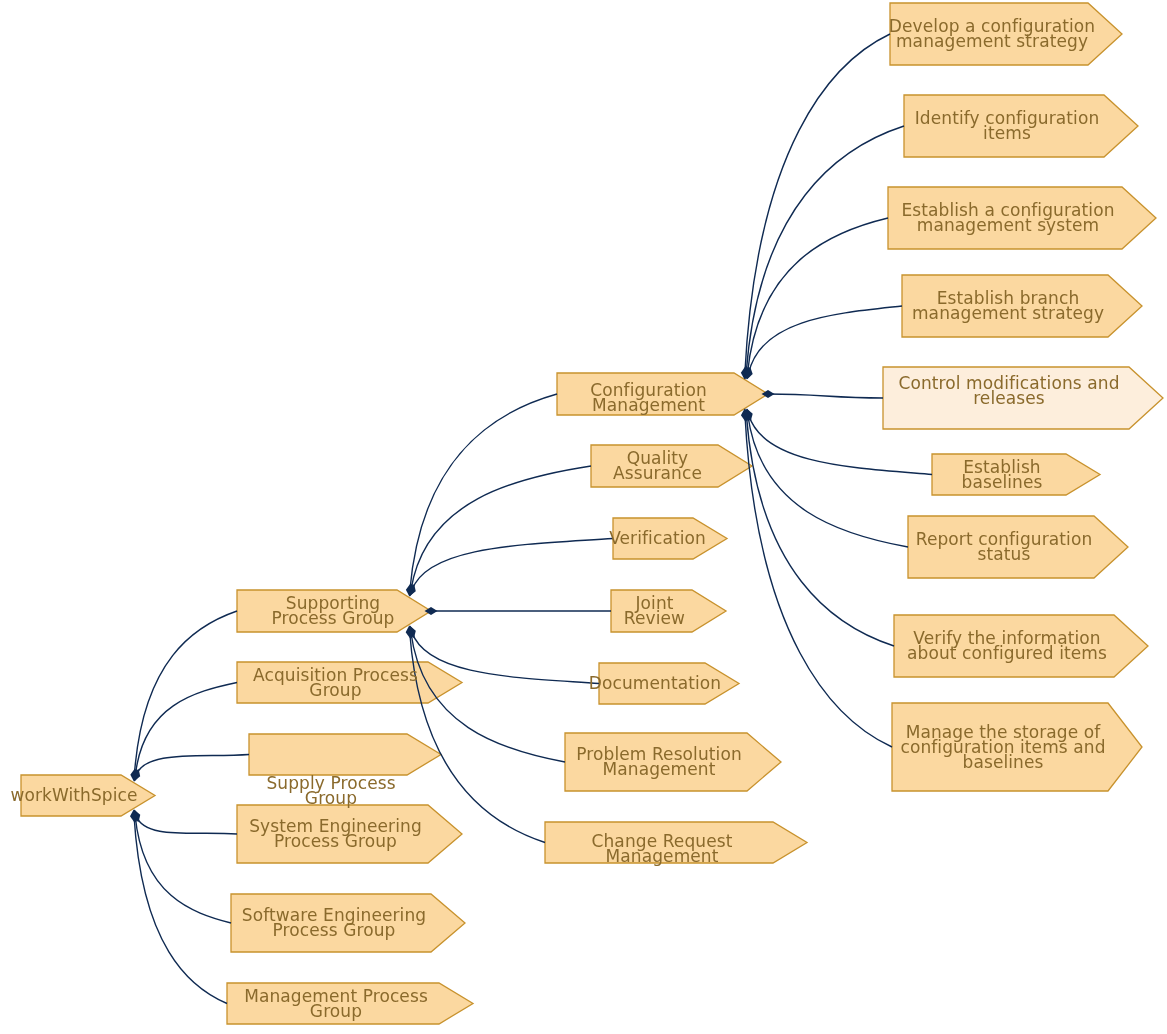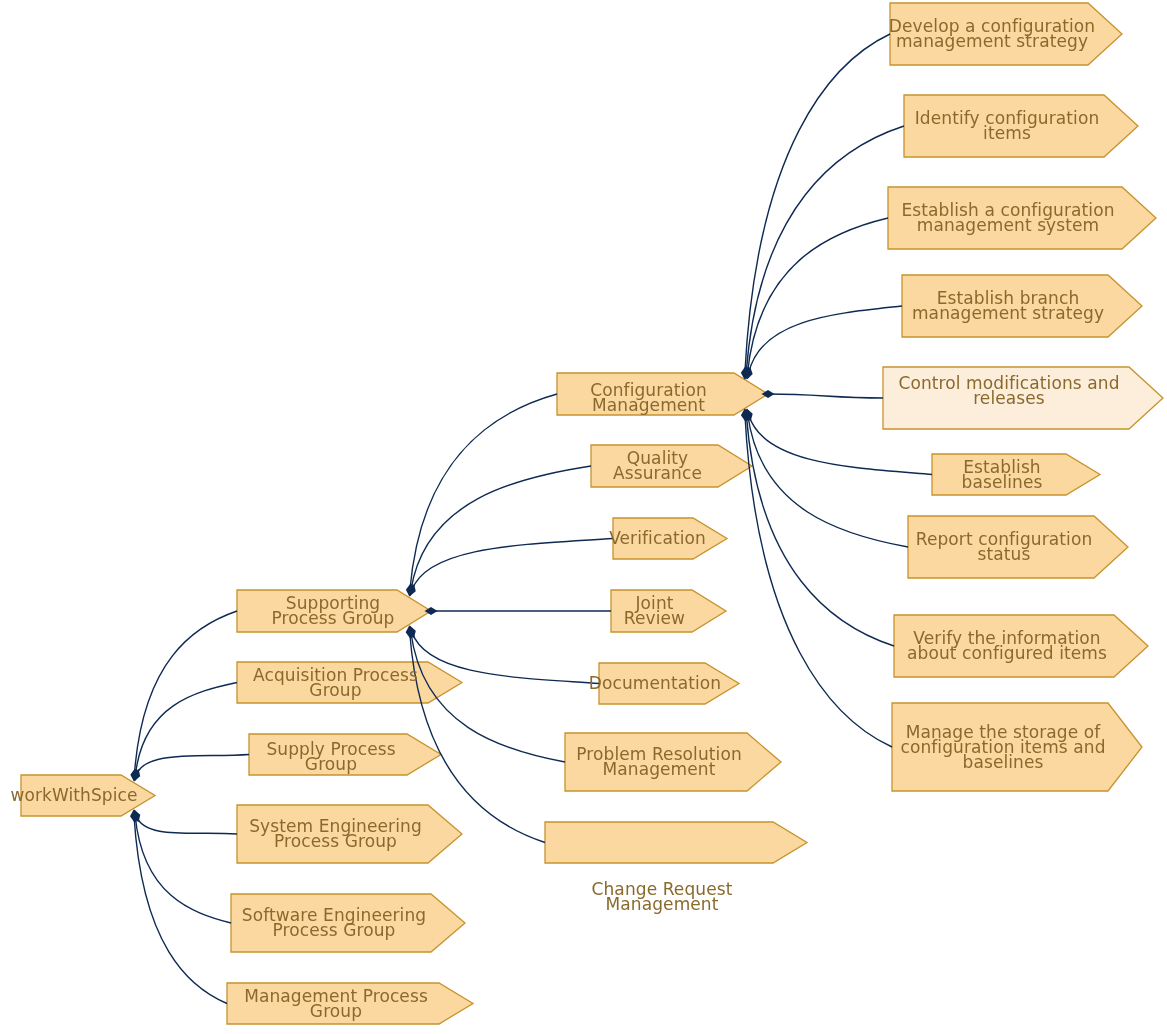--- a/index.html
+++ b/index.html
@@ -124,35 +124,35 @@
       <path d="M 747.8142857142857 415 C 760.6291428571428 509.86 840.722 534.76 908 547" fill="none" stroke="#0f2a52" stroke-width="1.4"></path>
       <polygon points="746.94,408.56 751.81,414.46 748.68,421.44 743.82,415.54" fill="#0f2a52"></polygon>
       <path d="M 746.4 415 C 758.208 571.24 832.008 625.84 894 646" fill="none" stroke="#0f2a52" stroke-width="1.4"></path>
       <polygon points="745.91,408.52 750.42,414.70 746.89,421.48 742.38,415.30" fill="#0f2a52"></polygon>
       <path d="M 744.9571428571429 415 C 756.7205714285715 633.86 830.2420000000001 718.76 892 747" fill="none" stroke="#0f2a52" stroke-width="1.4"></path>
       <polygon points="744.61,408.51 748.98,414.78 745.31,421.49 740.93,415.22" fill="#0f2a52"></polygon>
     </svg>
   <div id="node-layer">
       <div class="node" style="left: 21px; top: 775px; width: 134px; height: 41px; background: transparent; border: none; clip-path: none;"><span class="label">workWithSpice</span></div>
       <div class="node" style="left: 237px; top: 662px; width: 225px; height: 41px; background: transparent; border: none; clip-path: none;"><span class="label">Acquisition Process Group</span></div>
-      <div class="node" style="left: 249px; top: 734px; width: 192px; height: 46px; background: transparent; border: none; clip-path: none;"><span class="label">Supply Process Group</span></div>
+      <div class="node" style="left: 249px; top: 768px; width: 192px; height: 46px; background: transparent; border: none; clip-path: none;"><span class="label">Supply Process Group</span></div>
       <div class="node" style="left: 237px; top: 590px; width: 194px; height: 42px; background: transparent; border: none; clip-path: none; padding-left: 32px;"><span class="label">Supporting Process Group</span></div>
       <div class="node" style="left: 237px; top: 805px; width: 225px; height: 58px; background: transparent; border: none; clip-path: none;"><span class="label">System Engineering
 Process Group</span></div>
       <div class="node" style="left: 231px; top: 894px; width: 234px; height: 58px; background: transparent; border: none; clip-path: none;"><span class="label">Software Engineering
 Process Group</span></div>
       <div class="node" style="left: 227px; top: 983px; width: 246px; height: 41px; background: transparent; border: none; clip-path: none;"><span class="label">Management Process Group</span></div>
       <div class="node" style="left: 557px; top: 373px; width: 211px; height: 50px; background: transparent; border: none; clip-path: none; justify-content: center;"><span class="label">Configuration Management</span></div>
       <div class="node" style="left: 591px; top: 445px; width: 161px; height: 42px; background: transparent; border: none; clip-path: none;"><span class="label">Quality Assurance</span></div>
       <div class="node" style="left: 613px; top: 518px; width: 114px; height: 41px; background: transparent; border: none; clip-path: none; padding-left: 9px;"><span class="label">Verification</span></div>
       <div class="node" style="left: 611px; top: 590px; width: 115px; height: 42px; background: transparent; border: none; clip-path: none;"><span class="label">Joint Review</span></div>
       <div class="node" style="left: 599px; top: 663px; width: 140px; height: 41px; background: transparent; border: none; clip-path: none;"><span class="label">Documentation</span></div>
       <div class="node" style="left: 565px; top: 733px; width: 216px; height: 58px; background: transparent; border: none; clip-path: none;"><span class="label">Problem Resolution
 Management</span></div>
-      <div class="node" style="left: 545px; top: 822px; width: 262px; height: 53px; background: transparent; border: none; clip-path: none; margin-top: 48px;"><span class="label">Change Request Management</span></div>
+      <div class="node" style="left: 545px; top: 822px; width: 262px; height: 53px; background: transparent; border: none; clip-path: none;"><span class="label">Change Request Management</span></div>
       <div class="node" style="left: 890px; top: 3px; width: 232px; height: 62px; background: transparent; border: none; clip-path: none;"><span class="label">Develop a configuration
 management strategy</span></div>
       <div class="node" style="left: 904px; top: 95px; width: 234px; height: 62px; background: transparent; border: none; clip-path: none;"><span class="label">Identify configuration
 items</span></div>
       <div class="node" style="left: 888px; top: 187px; width: 268px; height: 62px; background: transparent; border: none; clip-path: none;"><span class="label">Establish a configuration
 management system</span></div>
       <div class="node" style="left: 902px; top: 275px; width: 240px; height: 62px; background: transparent; border: none; clip-path: none;"><span class="label">Establish branch
 management strategy</span></div>
       <div class="node highlight" style="left: 883px; top: 367px; width: 280px; height: 48px; background: transparent; border: none; clip-path: none;"><span class="label">Control modifications and
 releases</span></div>

